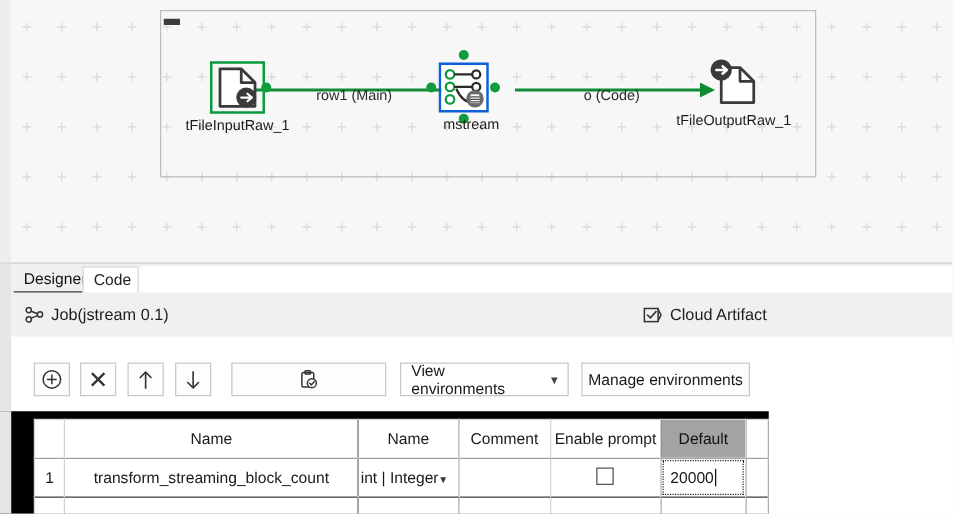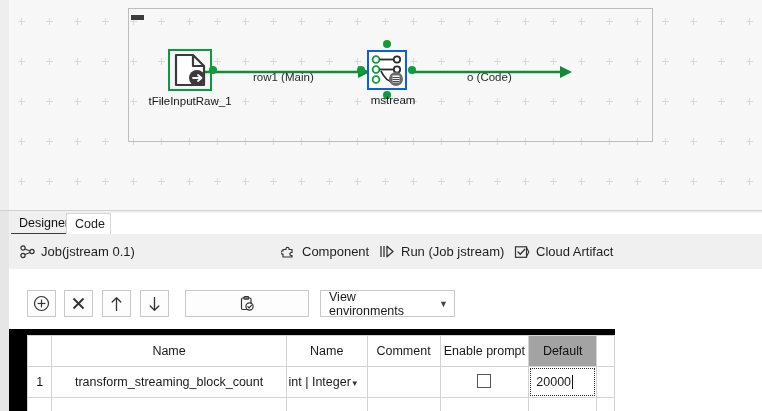--- a/index.html
+++ b/index.html
@@ -323,21 +323,21 @@
           <path d="M6 4 h17 l11 11 v19 h-28 z" fill="#ffffff" stroke="#3a3a3a" stroke-width="2.2" stroke-linejoin="round"></path>
           <path d="M23 4 v11 h11" fill="none" stroke="#3a3a3a" stroke-width="2.2" stroke-linejoin="round"></path>
           <circle cx="27" cy="27" r="8" fill="#3a3a3a"></circle>
           <path d="M23 27 h8 M28 24 l3.5 3 -3.5 3" fill="none" stroke="#ffffff" stroke-width="1.8" stroke-linecap="round" stroke-linejoin="round"></path>
         </svg>
       </div>
       <div class="handle" style="left:41px;top:17px;"></div>
       <div class="node-label">tFileInputRaw_1</div>
     </div>
 
-    <div class="node" style="left:367px;top:50px;width:52px;height:40px;">
+    <div class="node" style="left:351px;top:50px;width:52px;height:40px;">
       <div class="node-box sel-blue" style="width:40px;height:40px;">
         <svg width="36" height="36" viewBox="0 0 36 36">
           <rect x="0" y="0" width="36" height="36" fill="#ffffff"></rect>
           <circle cx="7" cy="7.5" r="3.4" fill="none" stroke="#119c3c" stroke-width="1.8"></circle>
           <circle cx="7" cy="17.5" r="3.4" fill="none" stroke="#119c3c" stroke-width="1.8"></circle>
           <circle cx="7" cy="27.5" r="3.4" fill="none" stroke="#119c3c" stroke-width="1.8"></circle>
           <circle cx="28" cy="7.5" r="3.2" fill="none" stroke="#2b2b2b" stroke-width="1.8"></circle>
           <circle cx="28" cy="17.5" r="3.2" fill="none" stroke="#2b2b2b" stroke-width="1.8"></circle>
           <line x1="10.5" y1="7.5" x2="24.8" y2="7.5" stroke="#2b2b2b" stroke-width="1.8"></line>
           <line x1="10.5" y1="17.5" x2="24.8" y2="17.5" stroke="#2b2b2b" stroke-width="1.8"></line>
@@ -349,20 +349,31 @@
           <line x1="23.5" y1="29.5" x2="30.5" y2="29.5" stroke="#4a4a4a" stroke-width="1.1"></line>
         </svg>
       </div>
       <div class="handle" style="left:16px;top:-10px;"></div>
       <div class="handle" style="left:16px;top:41px;"></div>
       <div class="handle" style="left:-10px;top:16px;"></div>
       <div class="handle" style="left:41px;top:16px;"></div>
       <div class="node-label" style="top:44px;">mstream</div>
     </div>
 
+    <div class="node" style="left:565px;top:46px;width:44px;height:44px;">
+      <div class="node-box" style="border:none;">
+        <svg width="42" height="40" viewBox="0 0 42 40">
+          <path d="M12 8 h15 l11 11 v17 h-26 z" fill="#ffffff" stroke="#3a3a3a" stroke-width="2.2" stroke-linejoin="round"></path>
+          <path d="M27 8 v11 h11" fill="none" stroke="#3a3a3a" stroke-width="2.2" stroke-linejoin="round"></path>
+          <circle cx="12" cy="10" r="8.5" fill="#3a3a3a"></circle>
+          <path d="M8 10 h8 M13 7 l3.5 3 -3.5 3" fill="none" stroke="#ffffff" stroke-width="1.9" stroke-linecap="round" stroke-linejoin="round"></path>
+        </svg>
+      </div>
+      <div class="node-label" style="top:45px;">tFileOutputRaw_1</div>
+    </div>
   </div>
 
   <div class="dc-bar">
     <div class="dc-leftstrip"></div>
     <div class="dc-tab active">Designer</div>
     <div class="dc-tab inactive">Code</div>
     <div class="dc-fill"></div>
   </div>
 
   <div class="view-tabs">
@@ -373,35 +384,21 @@
         <circle cx="3" cy="3" r="2.1" fill="none" stroke="#333" stroke-width="1.2"></circle>
         <circle cx="3" cy="10.5" r="2.1" fill="none" stroke="#333" stroke-width="1.2"></circle>
         <circle cx="12" cy="6.5" r="2.1" fill="none" stroke="#333" stroke-width="1.2"></circle>
         <line x1="5" y1="4" x2="10" y2="6" stroke="#333" stroke-width="1.1"></line>
         <line x1="5" y1="9.5" x2="10" y2="7.5" stroke="#333" stroke-width="1.1"></line>
       </svg>
       <span>Job(jstream 0.1)</span>
     </div>
 
 
-    <div class="vt" style="left:270px;">
-      <svg width="15" height="14" viewBox="0 0 15 14">
-        <path d="M2 4.5 h3 a1.6 1.6 0 1 1 3 0 h3 v3 a1.6 1.6 0 1 0 0 3 v1.5 h-9 v-3 a1.6 1.6 0 1 1 0 -3 z" fill="none" stroke="#333" stroke-width="1.2" stroke-linejoin="round"></path>
-      </svg>
-      <span>Component</span>
-    </div>
-
-    <div class="vt" style="left:368px;">
-      <svg width="16" height="13" viewBox="0 0 16 13">
-        <line x1="2" y1="1" x2="2" y2="12" stroke="#333" stroke-width="1.3"></line>
-        <line x1="5" y1="1" x2="5" y2="12" stroke="#333" stroke-width="1.3"></line>
-        <path d="M8 1.2 l6 5.3 -6 5.3 z" fill="none" stroke="#333" stroke-width="1.3" stroke-linejoin="round"></path>
-      </svg>
-      <span>Run (Job jstream)</span>
-    </div>
+
 
     <div class="vt" style="left:503px;">
       <svg width="16" height="14" viewBox="0 0 16 14">
         <rect x="1.5" y="1.8" width="11" height="10.5" fill="none" stroke="#333" stroke-width="1.2"></rect>
         <path d="M4 7 l2.3 2.3 4.5 -5" fill="none" stroke="#333" stroke-width="1.3" stroke-linecap="round"></path>
         <path d="M12.5 2.5 l2.3 4.5 -2.3 4.5" fill="none" stroke="#333" stroke-width="1.2"></path>
       </svg>
       <span>Cloud Artifact</span>
     </div>
   </div>
@@ -445,20 +442,23 @@
         <circle cx="9.5" cy="10.5" r="3.6" fill="#fff" stroke="#333" stroke-width="1.2"></circle>
         <path d="M7.8 10.6 l1.3 1.3 2.3 -2.6" fill="none" stroke="#333" stroke-width="1.2" stroke-linecap="round"></path>
       </svg>
     </div>
 
     <div class="tb-select" style="left:320px;width:135px;">
       <span>View environments</span>
       <span class="caret">▼</span>
     </div>
 
+    <div class="tb-btn" style="left:465px;width:135px;">
+      <span>Manage environments</span>
+    </div>
   </div>
 
   <div class="tblwrap">
     <div class="tb2-leftstrip"></div>
 
     <table class="ctx">
       <colgroup>
         <col style="width:40px">
         <col style="width:278px">
         <col style="width:84px">

